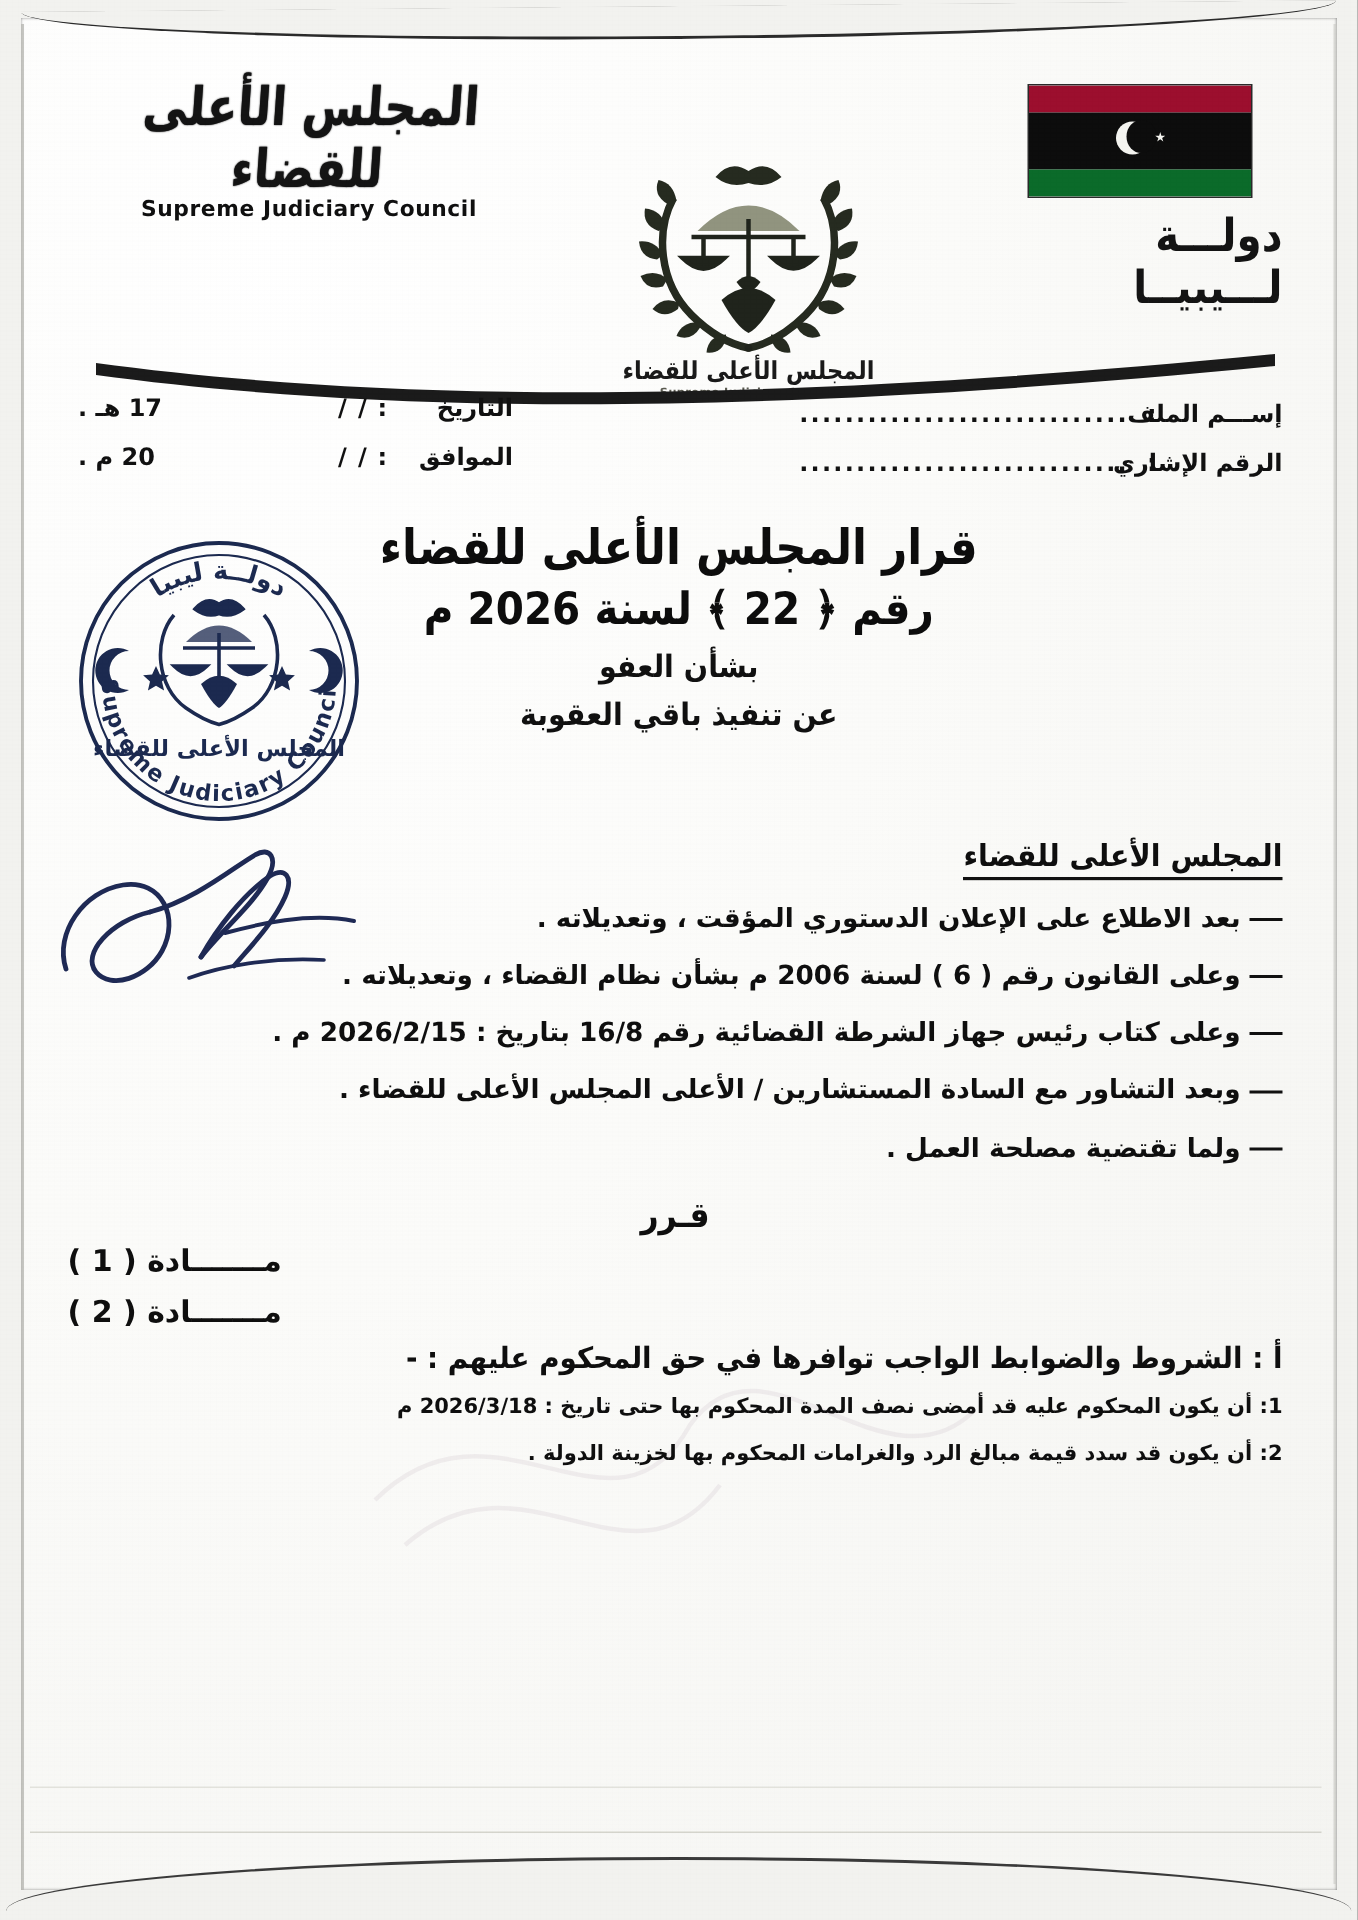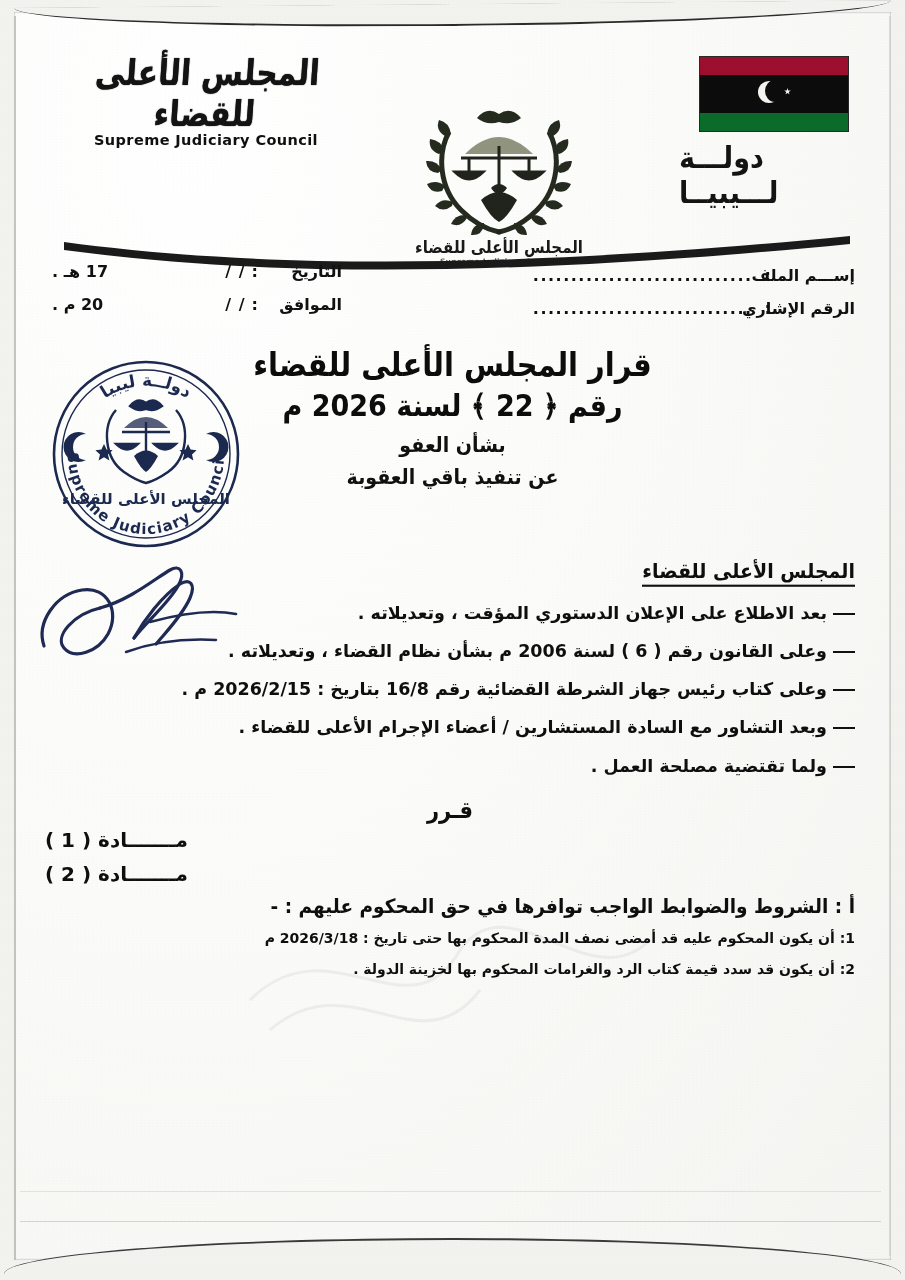--- a/index.html
+++ b/index.html
@@ -55,21 +55,21 @@
     letter-spacing:.4px;margin-top:4px;
   }
 
   
   .emblem{position:absolute;left:404px;top:92px;width:190px;height:210px;text-align:center;}
   .emb-svg{display:block;margin:0 auto;}
   .emb-ar{font-size:15px;font-weight:700;color:#1a1a1a;margin-top:-4px;letter-spacing:-.5px;transform:scaleY(1.1);}
   .emb-en{direction:ltr;font-size:7.5px;font-weight:700;color:#5a5a50;letter-spacing:.3px;margin-top:1px;}
 
   
-  .state{position:absolute;right:36px;top:56px;width:190px;text-align:left;}
+  .state{position:absolute;right:50px;top:56px;width:190px;text-align:right;}
   .flag{width:148px;height:74px;margin:0 auto;border:1px solid #2a2a2a;position:relative;overflow:hidden;}
   .flag .s1{position:absolute;left:0;right:0;top:0;height:18px;background:#9c0f2e;}
   .flag .s2{position:absolute;left:0;right:0;top:18px;height:38px;background:#0d0d0d;}
   .flag .s3{position:absolute;left:0;right:0;top:56px;bottom:0;background:#0b6b2a;}
   .cres{position:absolute;left:58px;top:24px;width:22px;height:22px;border-radius:50%;background:#f4f4f0;}
   .cres::after{content:"";position:absolute;left:7px;top:-1px;width:20px;height:22px;border-radius:50%;background:#0d0d0d;}
   .star{position:absolute;left:84px;top:31px;width:7px;height:7px;background:#f4f4f0;
         clip-path:polygon(50% 0,61% 35%,98% 35%,68% 57%,79% 91%,50% 70%,21% 91%,32% 57%,2% 35%,39% 35%);}
   .state-name{font-size:27px;font-weight:700;color:#141414;margin-top:12px;letter-spacing:-1px;transform:scaleY(1.12);}
 
@@ -294,30 +294,30 @@
     <div class="ln">
       <span class="dash"></span><span>بعد الاطلاع على الإعلان الدستوري المؤقت ، وتعديلاته .</span>
     </div>
     <div class="ln">
       <span class="dash"></span><span>وعلى القانون رقم ( 6 ) لسنة 2006 م بشأن نظام القضاء ، وتعديلاته .</span>
     </div>
     <div class="ln">
       <span class="dash"></span><span>وعلى كتاب رئيس جهاز الشرطة القضائية رقم 16/8 بتاريخ : 2026/2/15 م .</span>
     </div>
     <div class="ln">
-      <span class="dash"></span><span>وبعد التشاور مع السادة المستشارين / أعضاء الإجرام الأعلى للقضاء .</span>
+      <span class="dash"></span><span>وبعد التشاور مع السادة المستشارين / الأعلى المجلس الأعلى للقضاء .</span>
     </div>
     <div class="ln">
       <span class="dash"></span><span>ولما تقتضية مصلحة العمل .</span>
     </div>
 
     <div class="qarar">قـرر</div>
 
     <div class="madda">مـــــــادة ( 1 )</div>
 
     <div class="madda">مـــــــادة ( 2 )</div>
     <div class="cond-head">أ : الشروط والضوابط الواجب توافرها في حق المحكوم عليهم : -</div>
     <div class="cond">1: أن يكون المحكوم عليه قد أمضى نصف المدة المحكوم بها  حتى تاريخ : 2026/3/18 م</div>
-    <div class="cond">2: أن يكون قد سدد قيمة كتاب الرد والغرامات المحكوم بها لخزينة الدولة .</div>
+    <div class="cond">2: أن يكون قد سدد قيمة مبالغ الرد والغرامات المحكوم بها لخزينة الدولة .</div>
   </div>
 
   <div class="noise"></div>
 </div>
 
 </body></html>

